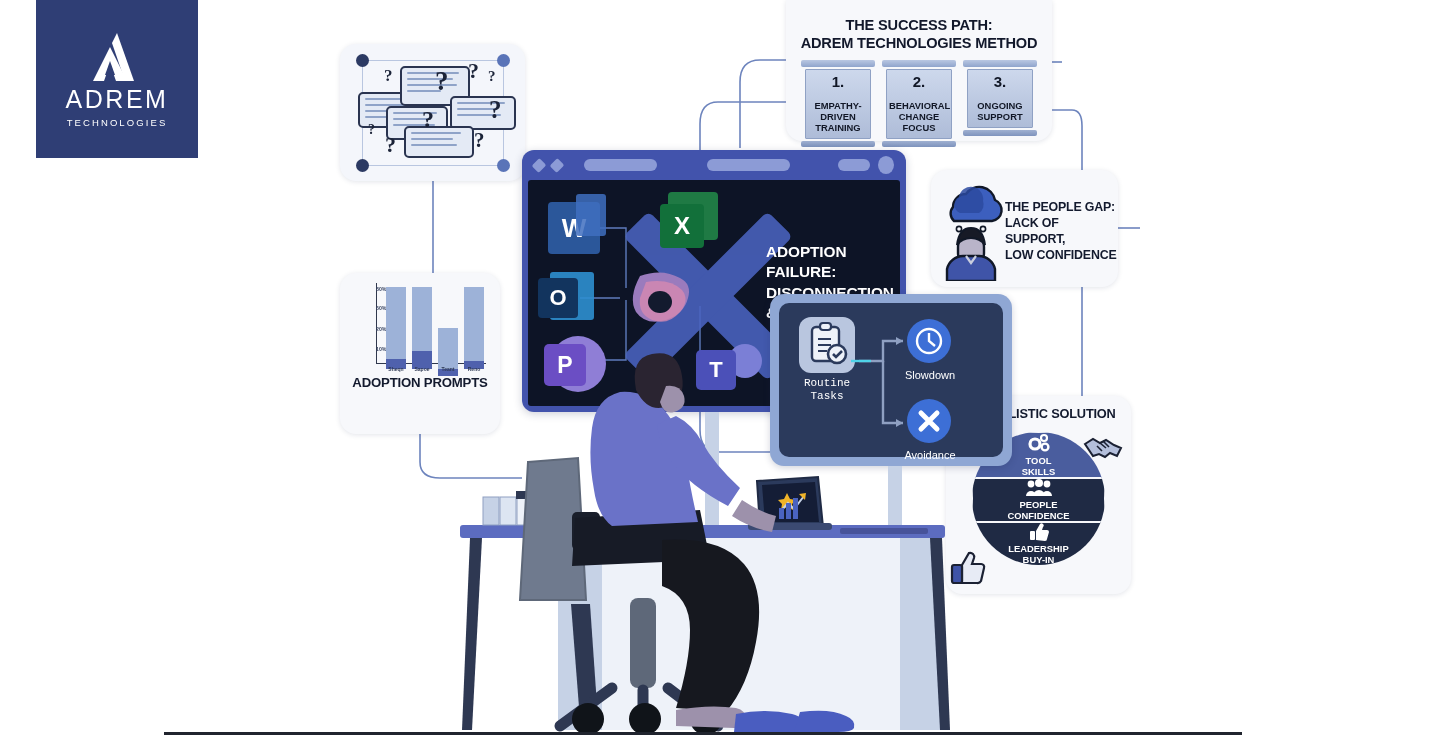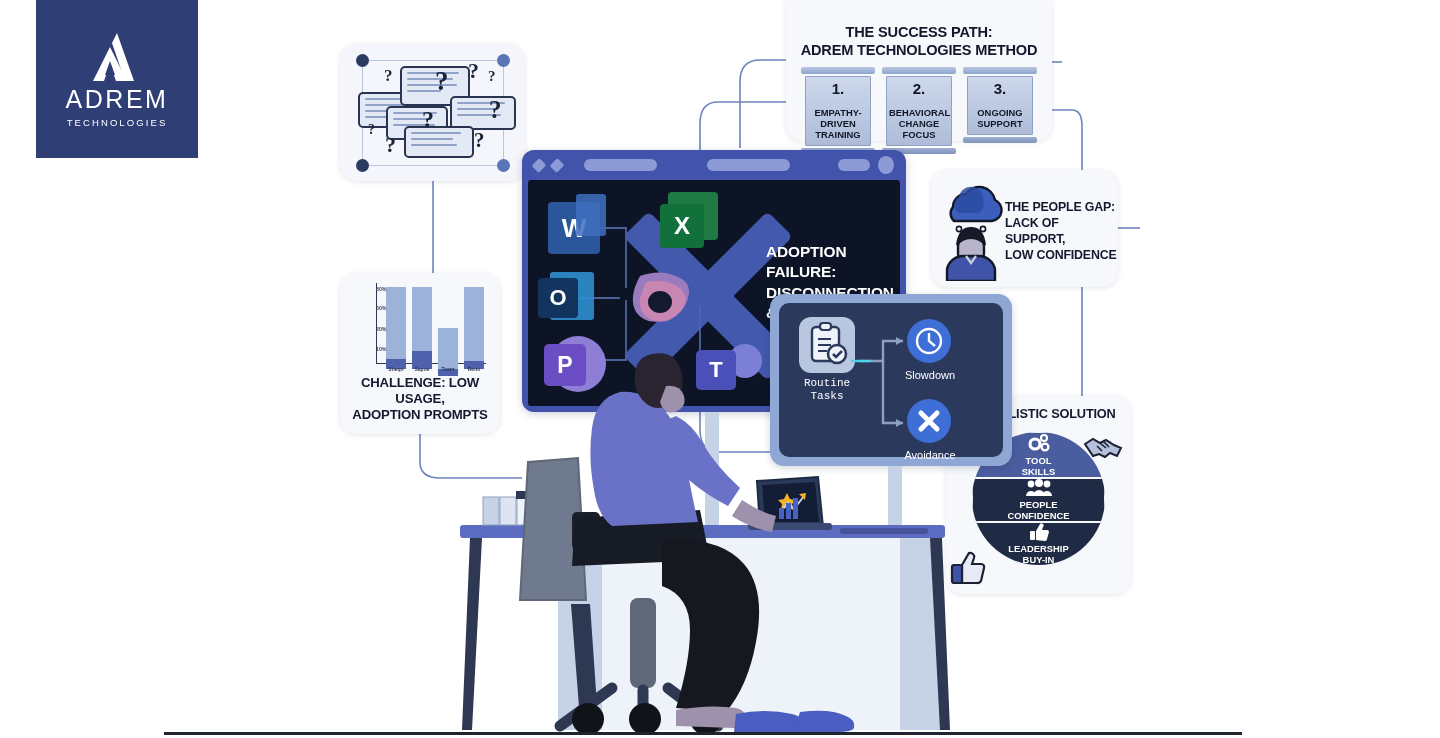--- a/index.html
+++ b/index.html
@@ -14,21 +14,21 @@
   .logo-mark{width:62px;height:52px;margin-bottom:4px;}
   .logo-name{color:#fff;font-size:25px;letter-spacing:2.5px;font-weight:400;line-height:1;}
   .logo-sub{color:#fff;font-size:9.5px;letter-spacing:2.1px;margin-top:5px;font-weight:400;}
 
   
   .card{position:absolute;background:#f7f8fb;border-radius:16px;
         box-shadow:0 1px 5px rgba(40,55,95,.13);}
 
   
   #success-path{left:786px;top:0;width:266px;height:141px;border-radius:0 0 16px 16px;
-      padding-top:20px;box-sizing:border-box;}
+      padding-top:13px;box-sizing:border-box;}
   .sp-title{color:#12182b;font-weight:bold;text-align:center;font-size:14.6px;line-height:1.22;
       letter-spacing:-.2px;padding:4px 8px 0;}
   .sp-cols{display:flex;justify-content:center;gap:7px;margin-top:7px;}
   .pillar{width:74px;}
   .pil-cap{height:7px;background:linear-gradient(180deg,#b9c7e2,#8fa4cc);border-radius:2px;}
   .pil-body{background:linear-gradient(180deg,#cdd8ec,#aebcd8);margin:2px 4px;padding:4px 2px 5px;
       border:1px solid #8fa1c4;border-radius:1px;text-align:center;}
   .pil-num{font-size:15px;font-weight:bold;color:#111726;line-height:1.1;}
   .pil-txt{font-size:9.4px;font-weight:bold;color:#111726;line-height:1.18;margin-top:10px;}
   .pil-foot{height:6px;background:linear-gradient(180deg,#9fb0d1,#7e93bd);border-radius:2px;}
@@ -235,21 +235,20 @@
         <div class="top" style="height:74px;"></div>
         <div class="bot" style="height:8px;"></div>
       </div>
 
       <div class="x-lab" style="left:46px;">Sheqn</div>
       <div class="x-lab" style="left:72px;">Sapoe</div>
       <div class="x-lab" style="left:98px;">Teant</div>
       <div class="x-lab" style="left:124px;">Reno</div>
     </div>
     <div class="chart-cap">
-      <div>CHALLENGE: LOW USAGE,</div>
       <div>ADOPTION PROMPTS</div>
     </div>
   </div>
 
   <div class="card" id="people-gap">
     <svg width="68" height="104" viewBox="0 0 68 104" style="position:absolute;left:6px;top:7px;">
       <path d="M16,30 a13,13 0 0,1 13,-13 a16,16 0 0,1 29,6 a11,11 0 0,1 -3,21 H17 a10,10 0 0,1 -1,-14 Z" fill="#3c5fbe" stroke="#111827" stroke-width="2.4"></path>
       <path d="M22,20 a12,12 0 0,1 24,4 a10,10 0 0,1 -4,12 H23 a9,9 0 0,1 -1,-16 Z" fill="#2c4aa0" opacity=".85"></path>
       <circle cx="22" cy="52" r="2.6" fill="none" stroke="#111827" stroke-width="1.6"></circle>
       <circle cx="34" cy="56" r="2.2" fill="none" stroke="#111827" stroke-width="1.6"></circle>

